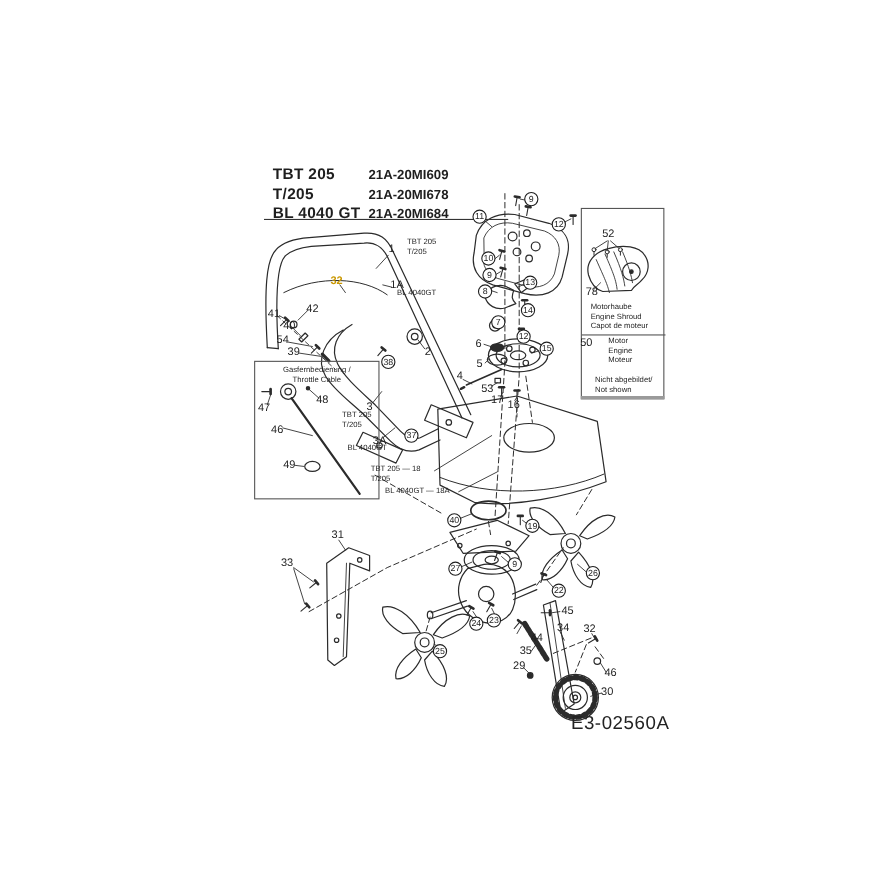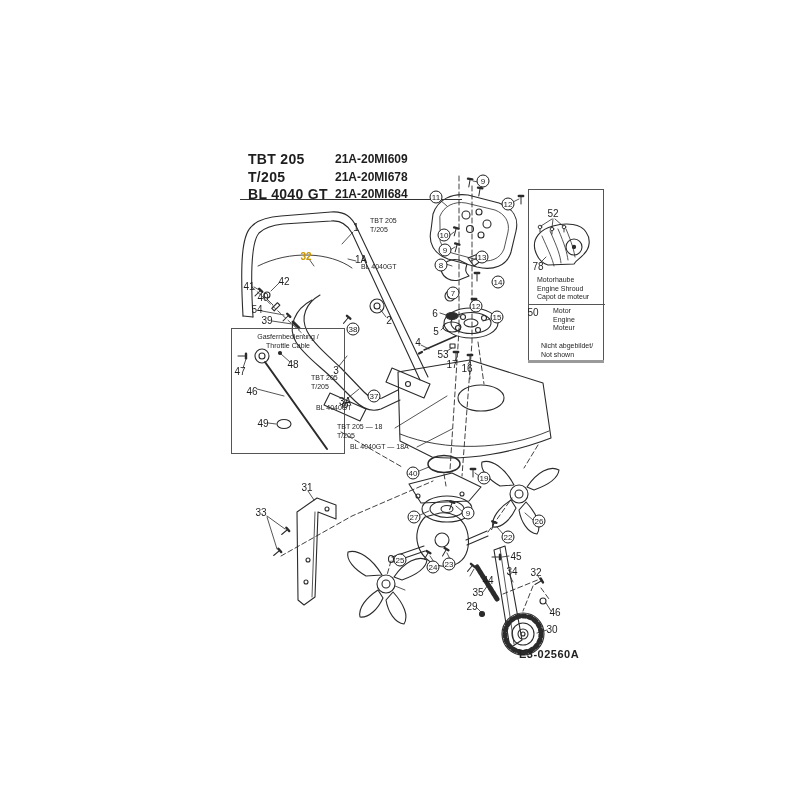--- a/index.html
+++ b/index.html
@@ -19,21 +19,21 @@
   .circle-label{position:absolute;transform:translate(-50%,-50%);width:13px;height:13px;
                 border:1.2px solid #1e1e1e;border-radius:50%;font-size:8px;line-height:12px;
                 text-align:center;background:#fff;cursor:pointer;box-sizing:border-box;}
   .note{position:absolute;font-size:7px;line-height:8.5px;white-space:nowrap;color:#1e1e1e;}
   
   .inset-box{position:absolute;border:1px solid #555;background:transparent;box-sizing:border-box;}
   .box-title{position:absolute;left:0;right:0;top:4px;text-align:center;font-size:7px;line-height:8.5px;}
   .ebox-text{position:absolute;font-size:7px;line-height:8.5px;white-space:nowrap;}
   .ebox-divider{position:absolute;height:0;border-top:1px solid #555;}
   .ebox-thickrule{position:absolute;height:3px;}
-  .diagram-code{position:absolute;font-size:11px;letter-spacing:.5px;color:#222;font-weight:bold;}
+  .diagram-code{position:absolute;font-size:17px;letter-spacing:.5px;color:#222;}
 </style>
 </head>
 <body>
 
 <div class="stage">
 
   <svg width="800" height="800" viewBox="0 0 800 800">
     <defs>
       <g id="bolt" stroke="#2b2b2b" fill="none" stroke-width="1">
         <line x1="0" y1="0" x2="0" y2="7"></line>
@@ -359,35 +359,35 @@
       <div class="plain-label" style="left: 553px; top: 213px;">52</div>
       <div class="plain-label" style="left: 538px; top: 266px;">78</div>
       <div class="plain-label" style="left: 533px; top: 312px;">50</div>
       <div class="circle-label" style="left: 483px; top: 181px;">9</div>
       <div class="circle-label" style="left: 436px; top: 197px;">11</div>
       <div class="circle-label" style="left: 508px; top: 204px;">12</div>
       <div class="circle-label" style="left: 444px; top: 235px;">10</div>
       <div class="circle-label" style="left: 445px; top: 250px;">9</div>
       <div class="circle-label" style="left: 441px; top: 265px;">8</div>
       <div class="circle-label" style="left: 482px; top: 257px;">13</div>
-      <div class="circle-label" style="left: 480px; top: 282px; margin-left: 18px;">14</div>
+      <div class="circle-label" style="left: 480px; top: 282px;">14</div>
       <div class="circle-label" style="left: 453px; top: 293px;">7</div>
       <div class="circle-label" style="left: 476px; top: 306px;">12</div>
       <div class="circle-label" style="left: 497px; top: 317px;">15</div>
       <div class="circle-label" style="left: 353px; top: 329px;">38</div>
       <div class="circle-label" style="left: 374px; top: 396px;">37</div>
       <div class="circle-label" style="left: 413px; top: 473px;">40</div>
       <div class="circle-label" style="left: 484px; top: 478px;">19</div>
       <div class="circle-label" style="left: 414px; top: 517px;">27</div>
       <div class="circle-label" style="left: 468px; top: 513px;">9</div>
       <div class="circle-label" style="left: 539px; top: 521px;">26</div>
       <div class="circle-label" style="left: 508px; top: 537px;">22</div>
       <div class="circle-label" style="left: 433px; top: 567px;">24</div>
       <div class="circle-label" style="left: 449px; top: 564px;">23</div>
-      <div class="circle-label" style="left: 400px; top: 560px;">25</div>
+      <div class="circle-label" style="left: 400px; top: 592px;">25</div>
       <div class="note" style="left: 370px; top: 217px;">
         <div>TBT 205</div>
         <div>T/205</div>
       </div>
       <div class="note" style="left: 361px; top: 263px;">
         <div>BL 4040GT</div>
       </div>
       <div class="note" style="left: 311px; top: 374px;">
         <div>TBT 205</div>
         <div>T/205</div>

